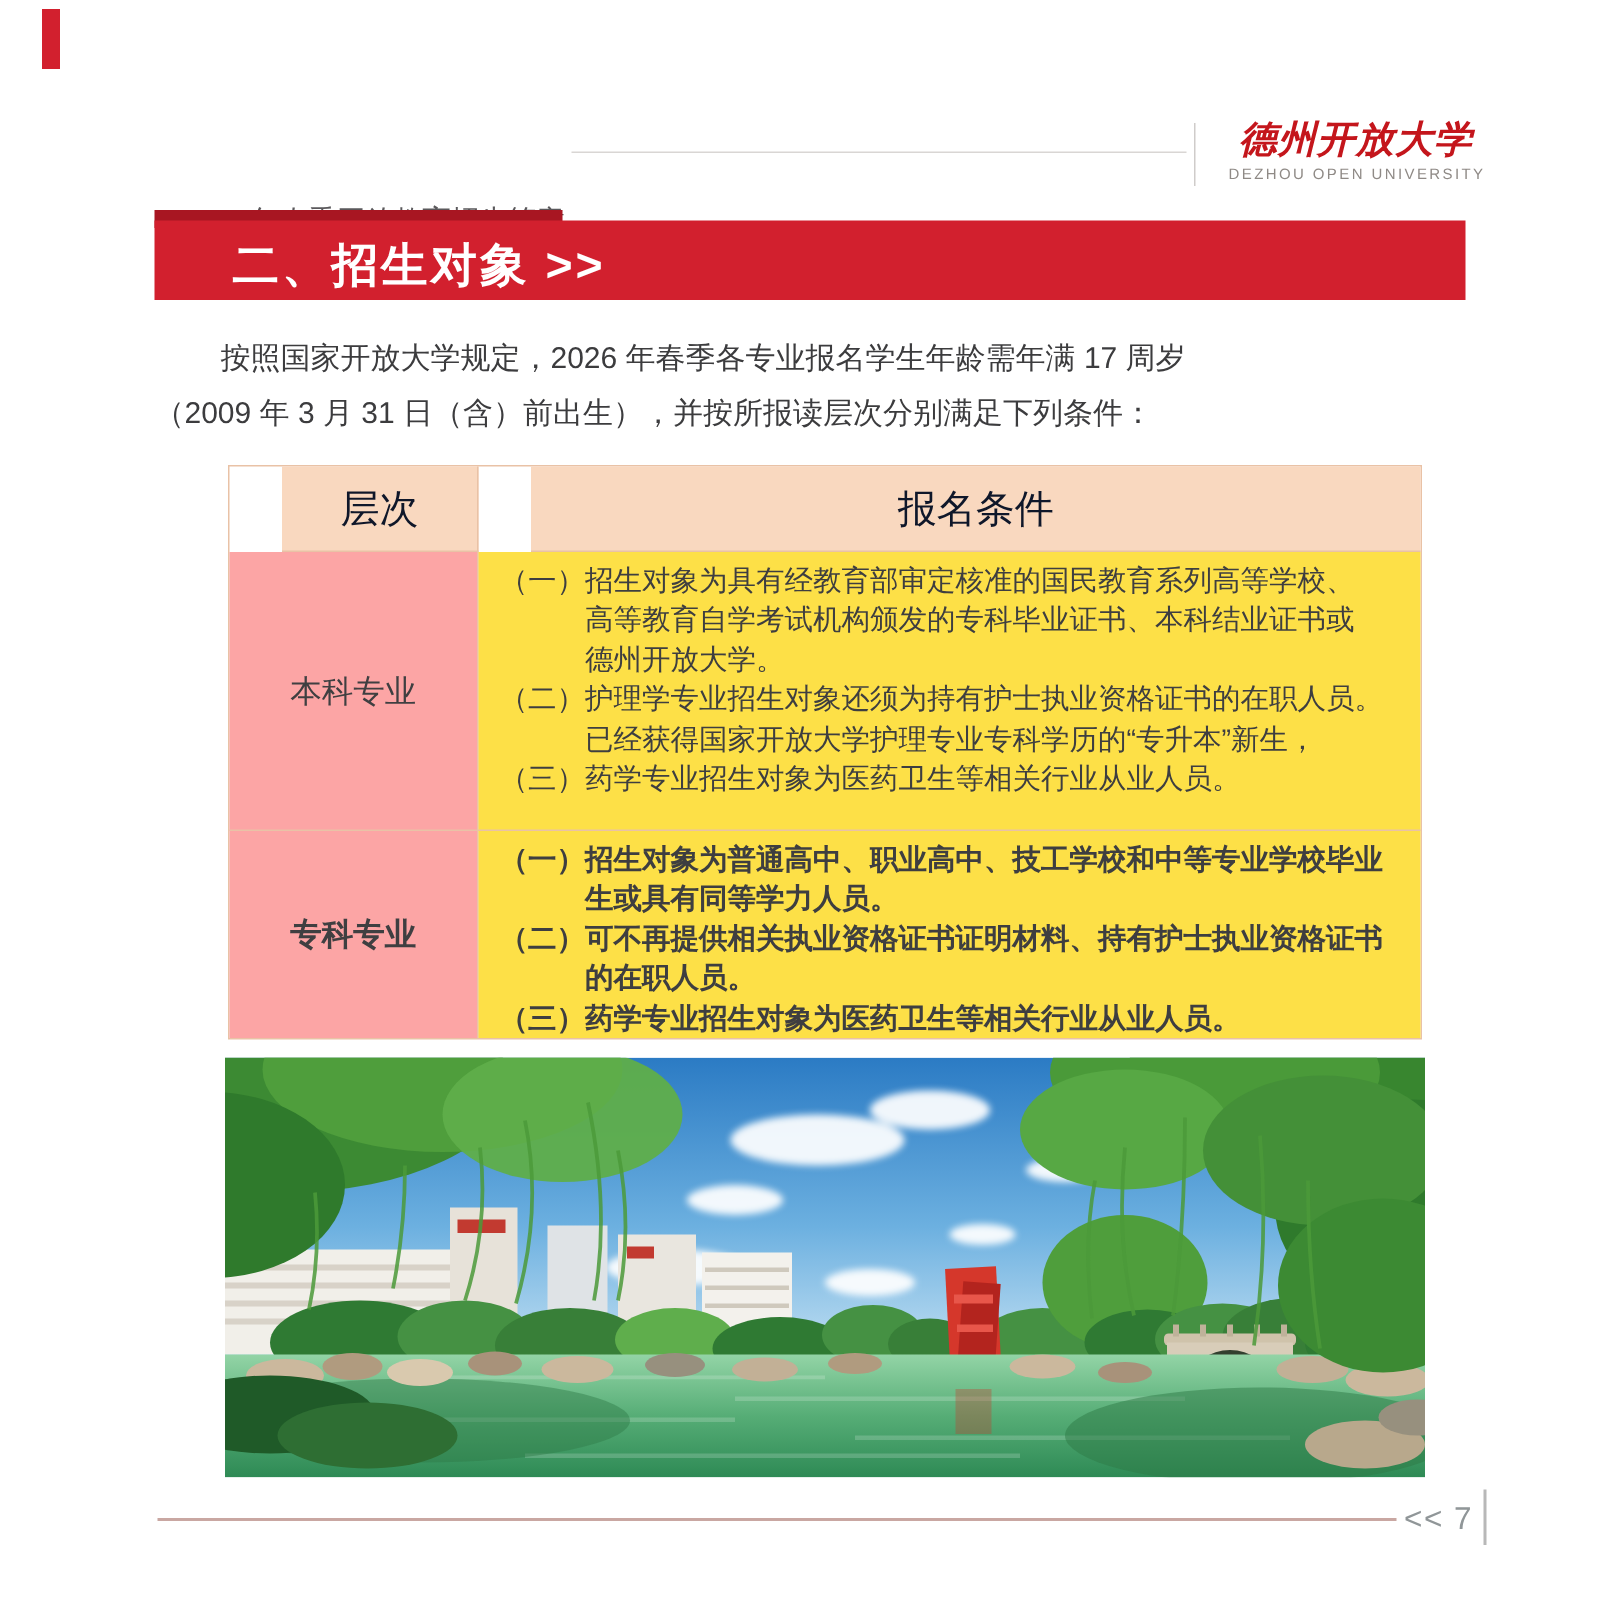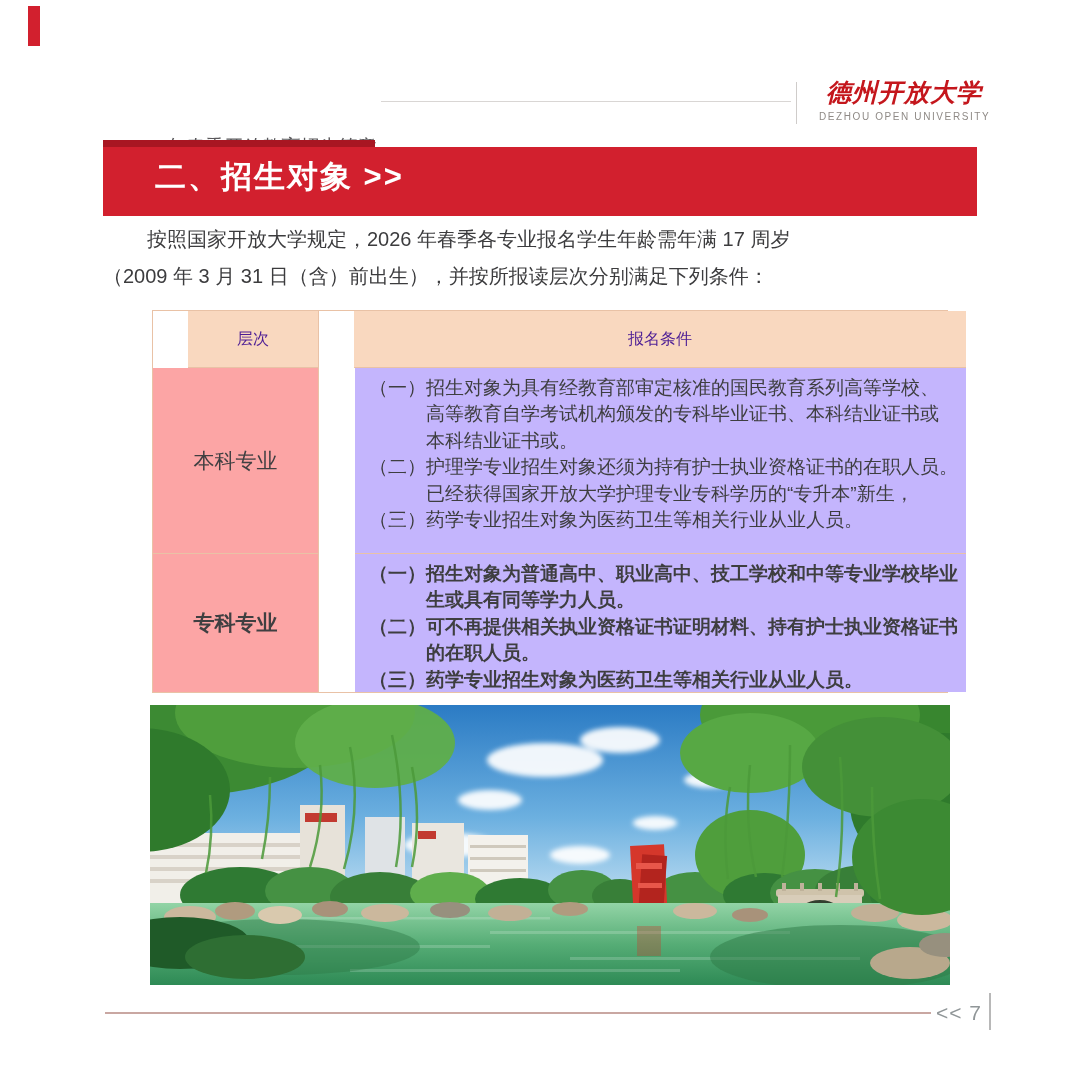--- a/index.html
+++ b/index.html
@@ -14,39 +14,39 @@
   .doc-title{position:absolute;left:15px;top:2px;font-size:19px;color:#5a585b;white-space:nowrap;margin-top:44px;}
   .doc-title .year{font-weight:bold;color:#4c4a4d;letter-spacing:.5px;}
   .header-rule{position:absolute;left:278px;top:13px;width:410px;height:1px;background:#d9d6d4;}
   .header-vline{position:absolute;left:693px;top:-6px;width:1px;height:42px;background:#cfccca;}
   .logo{position:absolute;left:716px;top:-12px;width:170px;text-align:center;}
   .logo-cn{font-family:"DejaVu Serif",serif;font-style:italic;font-weight:bold;
            font-size:25px;color:#c4161c;letter-spacing:1px;white-space:nowrap;}
   .logo-en{margin-top:2px;font-size:10px;letter-spacing:1.6px;color:#8f8a86;white-space:nowrap;}
   
   .banner-shadow{position:absolute;left:103px;top:140px;width:272px;height:12px;background:#a81622;}
-  .banner{position:absolute;left:103px;top:147px;width:874px;height:69px;background:#d2202e;}
+  .banner{position:absolute;left:103px;top:147px;width:874px;height:53px;background:#d2202e;}
   .banner-title{position:absolute;left:52px;top:9px;font-size:31px;font-weight:bold;color:#ffffff;
                 letter-spacing:2px;white-space:nowrap;}
   
   .intro{position:absolute;left:103px;top:221px;width:840px;font-size:20px;color:#3c3c3e;}
   .intro-line{height:37px;line-height:37px;white-space:nowrap;}
   .intro-line.first{text-indent:44px;}
   
   .cond-table{position:absolute;left:152px;top:310px;width:794px;
               display:grid;grid-template-columns:166px 1fr;grid-template-rows:57px 186px 138px;
               border:1px solid #e9c2a6;}
   .cell{border-right:1px solid #e9c2a6;border-bottom:1px solid #e9c2a6;box-sizing:border-box;}
   .cell:nth-child(2n){border-right:none;}
   .cell.last-row{border-bottom:none;font-weight:bold;}
   .th{background:#f9d8bf;display:flex;align-items:center;justify-content:center;
-      font-size:16px;color:#4c1d95;margin-left:35px;}
+      font-size:26px;color:#0f172a;margin-left:35px;}
   .level-cell{background:#fca5a5;display:flex;align-items:center;justify-content:center;
       font-size:21px;color:#3f3f41;}
-  .cond-cell{background:#c4b5fd;padding:7px 8px 0 14px;font-size:19px;color:#3e3e40;margin-left:36px;}
+  .cond-cell{background:#fde047;padding:7px 8px 0 14px;font-size:19px;color:#3e3e40;}
   .cond-line{line-height:26.4px;white-space:nowrap;}
   .cond-line.indent{margin-left:57px;}
   
   .photo{position:absolute;left:150px;top:705px;width:800px;height:280px;overflow:hidden;}
   .photo svg{display:block;}
   
   .footer-rule{position:absolute;left:105px;top:1012px;width:826px;height:2px;background:#c9a7a2;}
   .page-marker{position:absolute;left:936px;top:1001px;font-size:21px;color:#909698;letter-spacing:1px;}
   .footer-vline{position:absolute;left:989px;top:993px;width:2px;height:37px;background:#b8b8b8;}
 </style>
@@ -78,21 +78,21 @@
 </div>
 
 <div class="cond-table">
   <div class="cell th">层次</div>
   <div class="cell th">报名条件</div>
 
   <div class="cell level-cell">本科专业</div>
   <div class="cell cond-cell">
     <div class="cond-line">（一）招生对象为具有经教育部审定核准的国民教育系列高等学校、</div>
     <div class="cond-line indent">高等教育自学考试机构颁发的专科毕业证书、本科结业证书或</div>
-    <div class="cond-line indent">本科结业证书或。</div>
+    <div class="cond-line indent">德州开放大学。</div>
     <div class="cond-line">（二）护理学专业招生对象还须为持有护士执业资格证书的在职人员。</div>
     <div class="cond-line indent">已经获得国家开放大学护理专业专科学历的“专升本”新生，</div>
     <div class="cond-line">（三）药学专业招生对象为医药卫生等相关行业从业人员。</div>
   </div>
 
   <div class="cell level-cell last-row">专科专业</div>
   <div class="cell cond-cell last-row">
     <div class="cond-line">（一）招生对象为普通高中、职业高中、技工学校和中等专业学校毕业</div>
     <div class="cond-line indent">生或具有同等学力人员。</div>
     <div class="cond-line">（二）可不再提供相关执业资格证书证明材料、持有护士执业资格证书</div>

